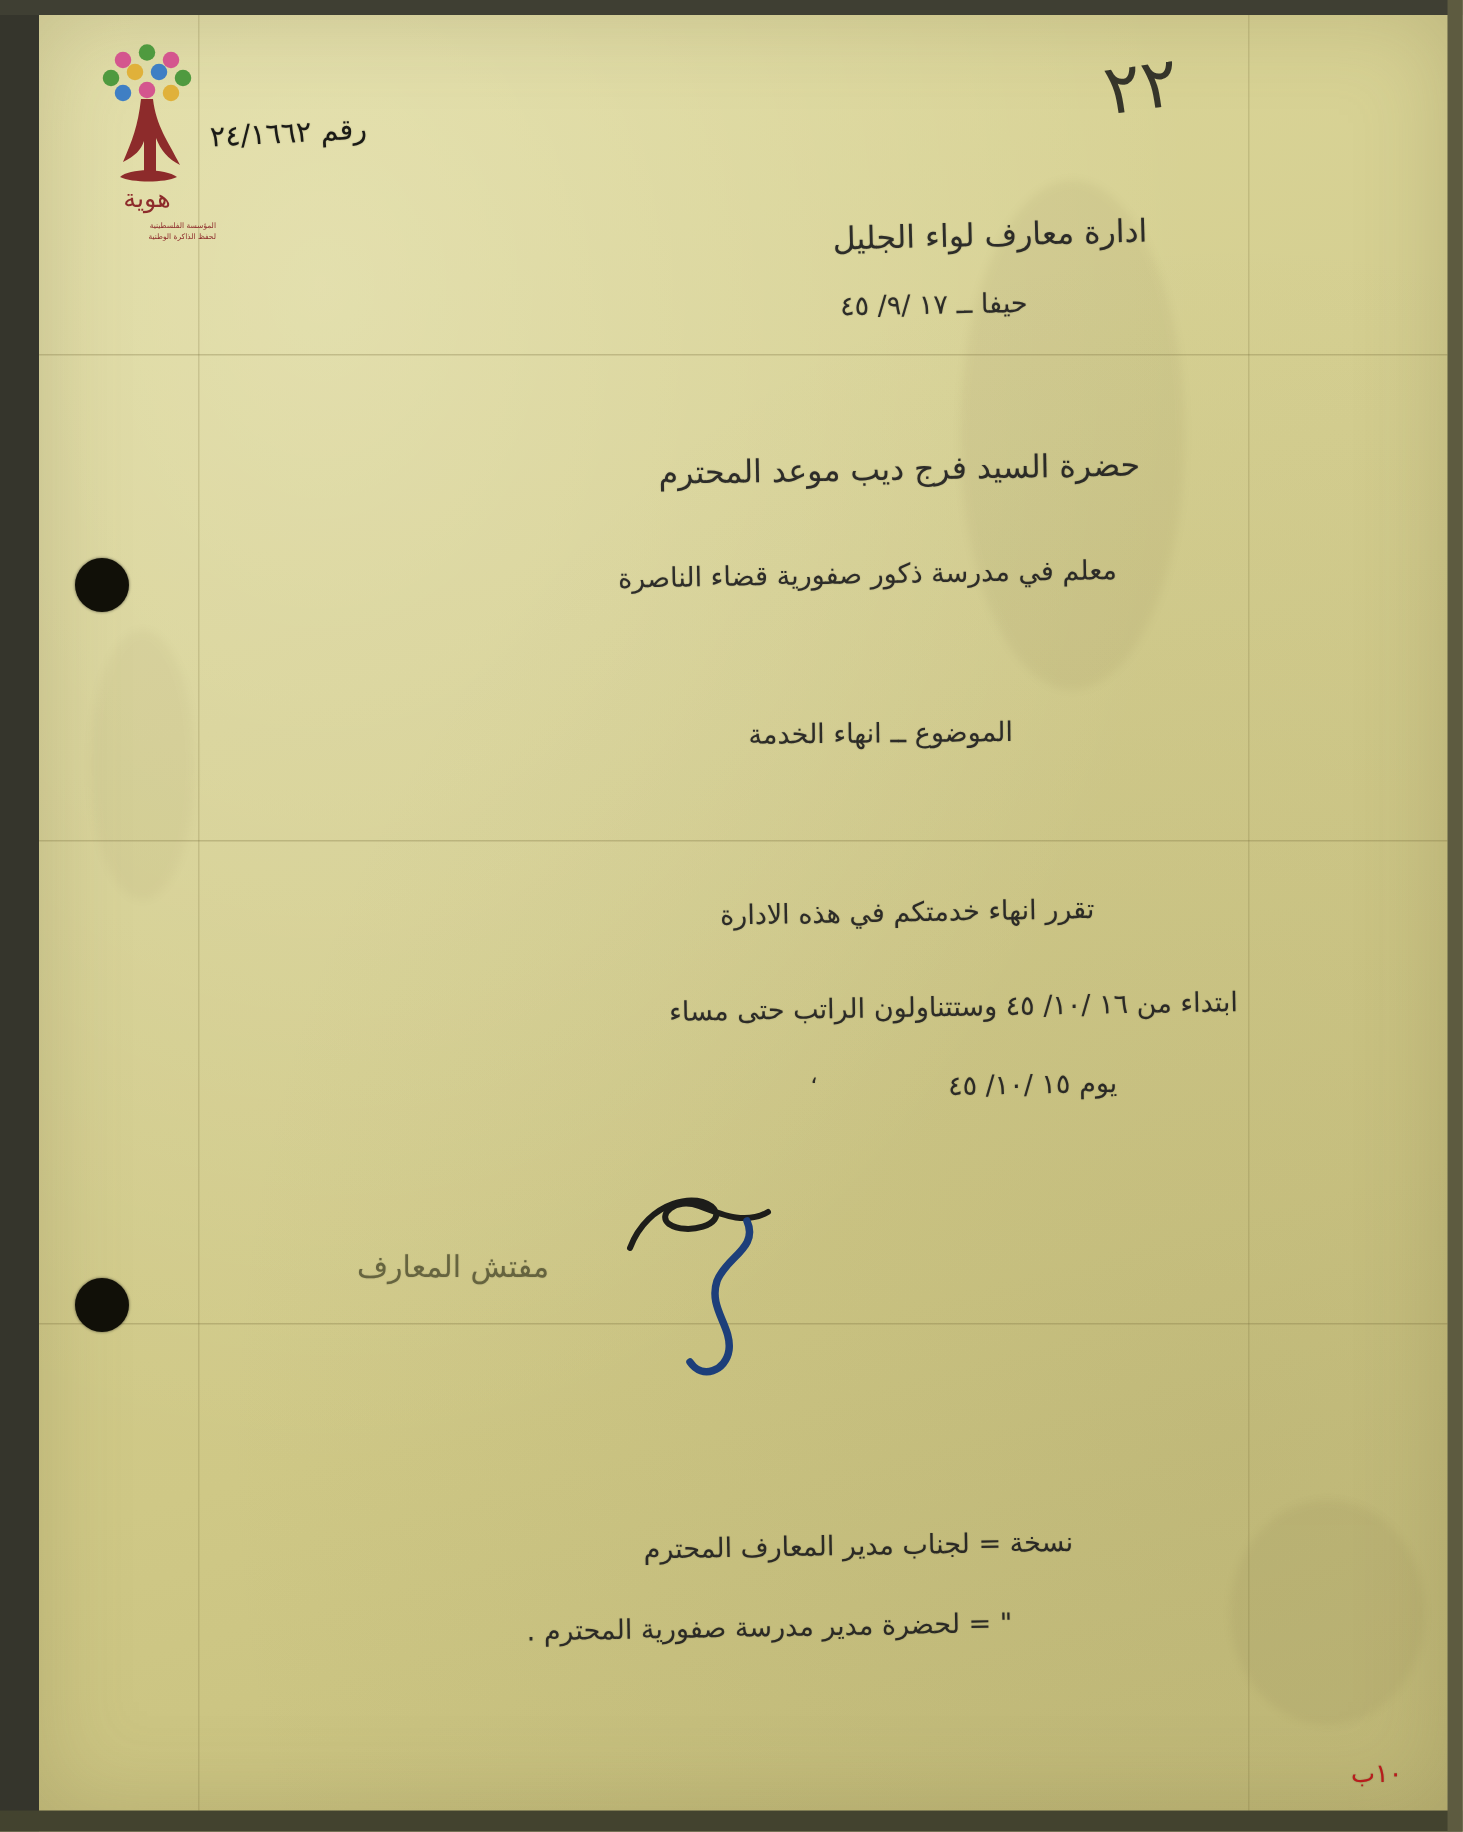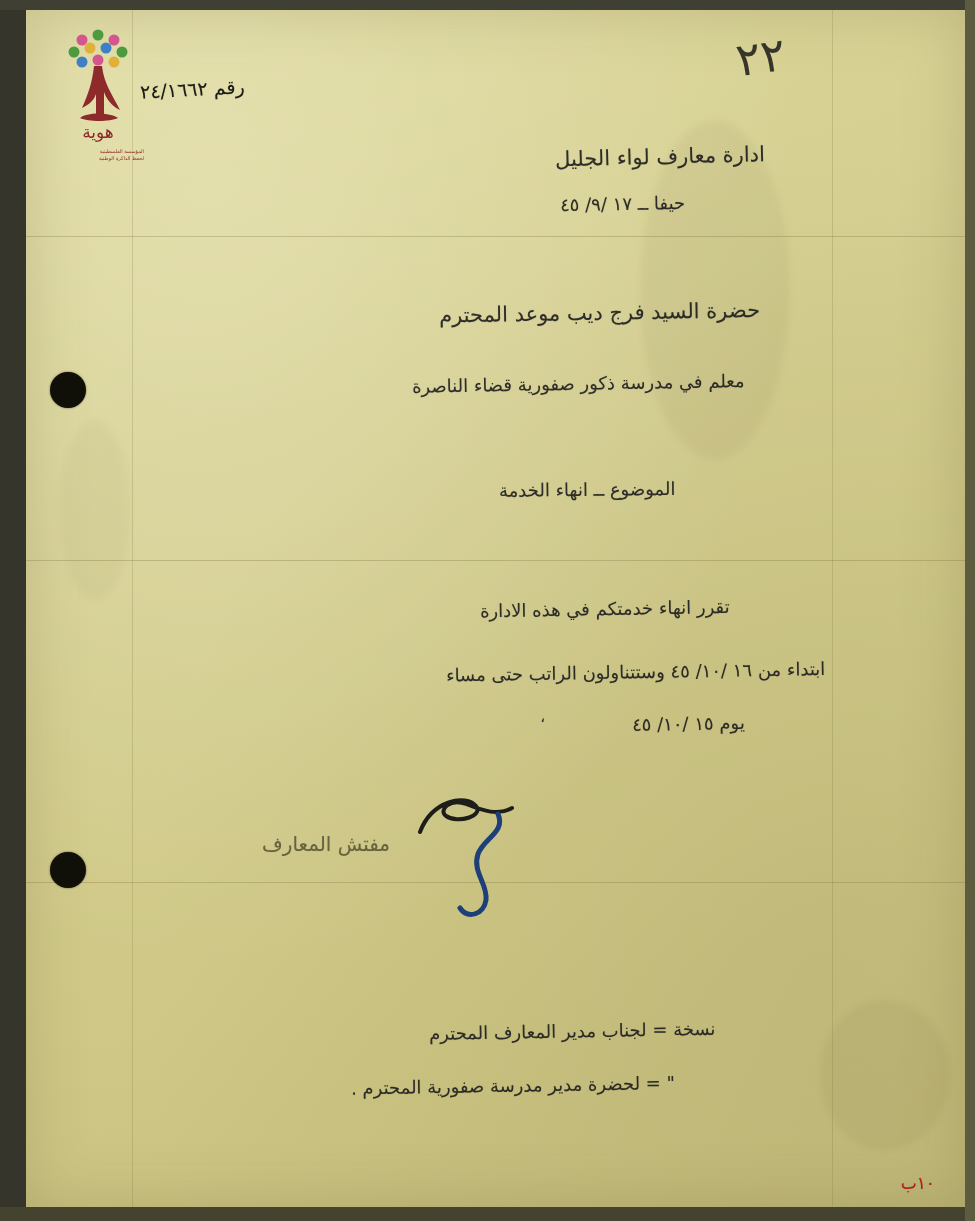--- a/index.html
+++ b/index.html
@@ -230,21 +230,21 @@
   <div class="hw ink med" style="right:150px; top:658px; transform:rotate(-1deg);">ابتداء من ١٦ /١٠/ ٤٥ وستتناولون الراتب حتى مساء</div>
   <div class="hw ink med" style="right:230px; top:712px; transform:rotate(-1deg);">يوم ١٥ /١٠/ ٤٥</div>
   <div class="hw ink small" style="right:430px; top:708px;">،</div>
 
   <div class="signature-wrap">
     <svg width="190" height="150" viewBox="0 0 190 150">
       <path d="M40 52 C52 20, 86 14, 96 26 C104 36, 78 44, 66 36 C58 30, 70 18, 86 24 C104 31, 118 36, 132 28" stroke="#1d1d1a" stroke-width="4" fill="none" stroke-linecap="round"></path>
       <path d="M118 34 C126 52, 104 58, 98 74 C92 92, 108 104, 106 120 C104 134, 88 140, 80 128" stroke="#1d3f7a" stroke-width="5" fill="none" stroke-linecap="round"></path>
     </svg>
   </div>
-  <div class="stamp-note ink" style="font-size:20px;margin-left:24px;">مفتش المعارف</div>
+  <div class="stamp-note ink" style="font-size:20px;">مفتش المعارف</div>
 
   <div class="hw ink med" style="right:260px; top:1018px; transform:rotate(-1deg);">نسخة = لجناب مدير المعارف المحترم</div>
   <div class="hw ink med" style="right:300px; top:1072px; transform:rotate(-1deg);">" = لحضرة مدير مدرسة صفورية المحترم .</div>
 
   <div class="footer-mark ink">١٠ب</div>
 
   <div class="scan-edge-left"></div>
   <div class="scan-edge-top"></div>
   <div class="scan-edge-bottom"></div>
   <div class="scan-edge-right"></div>

